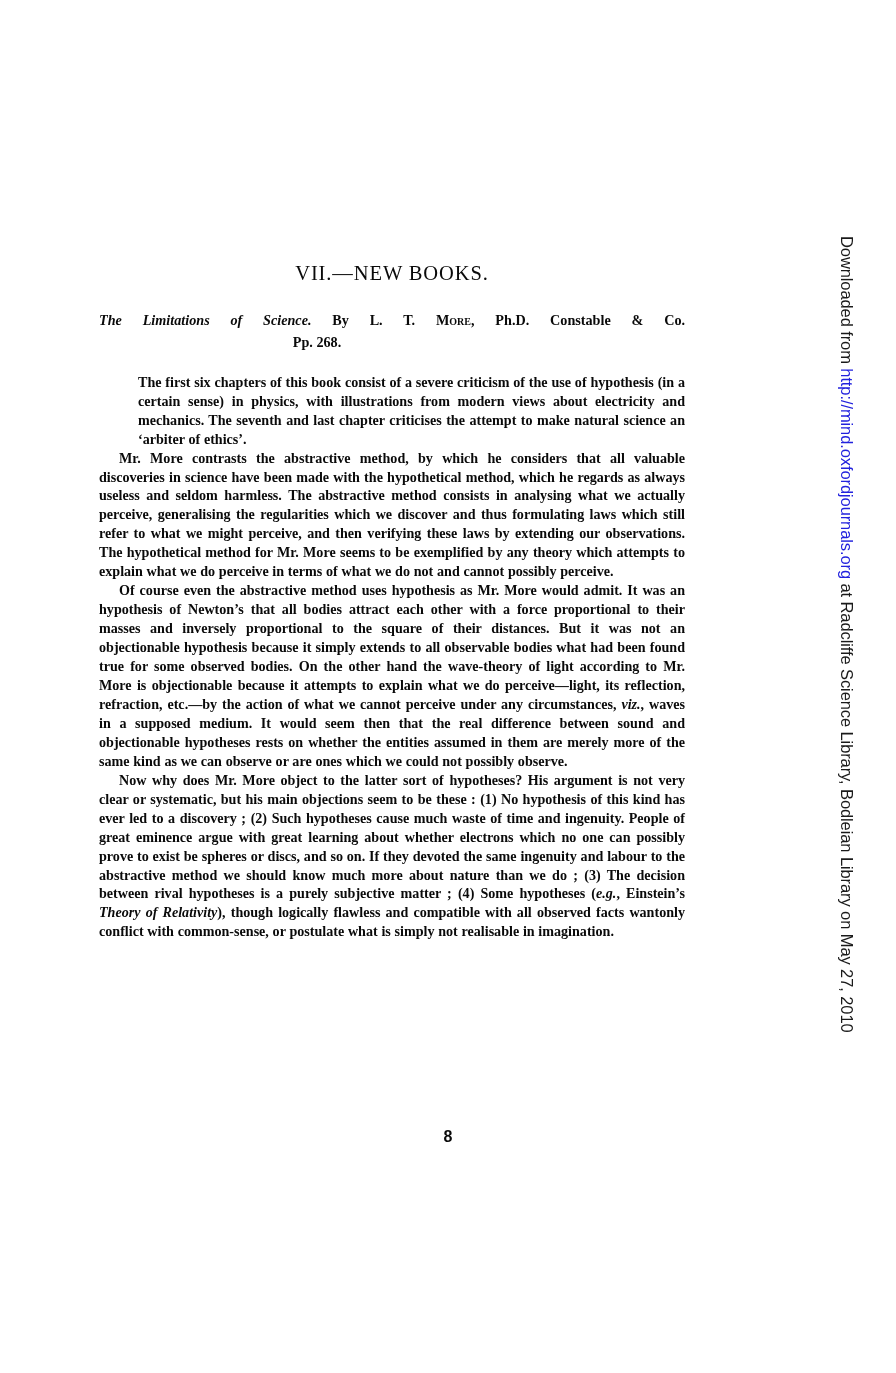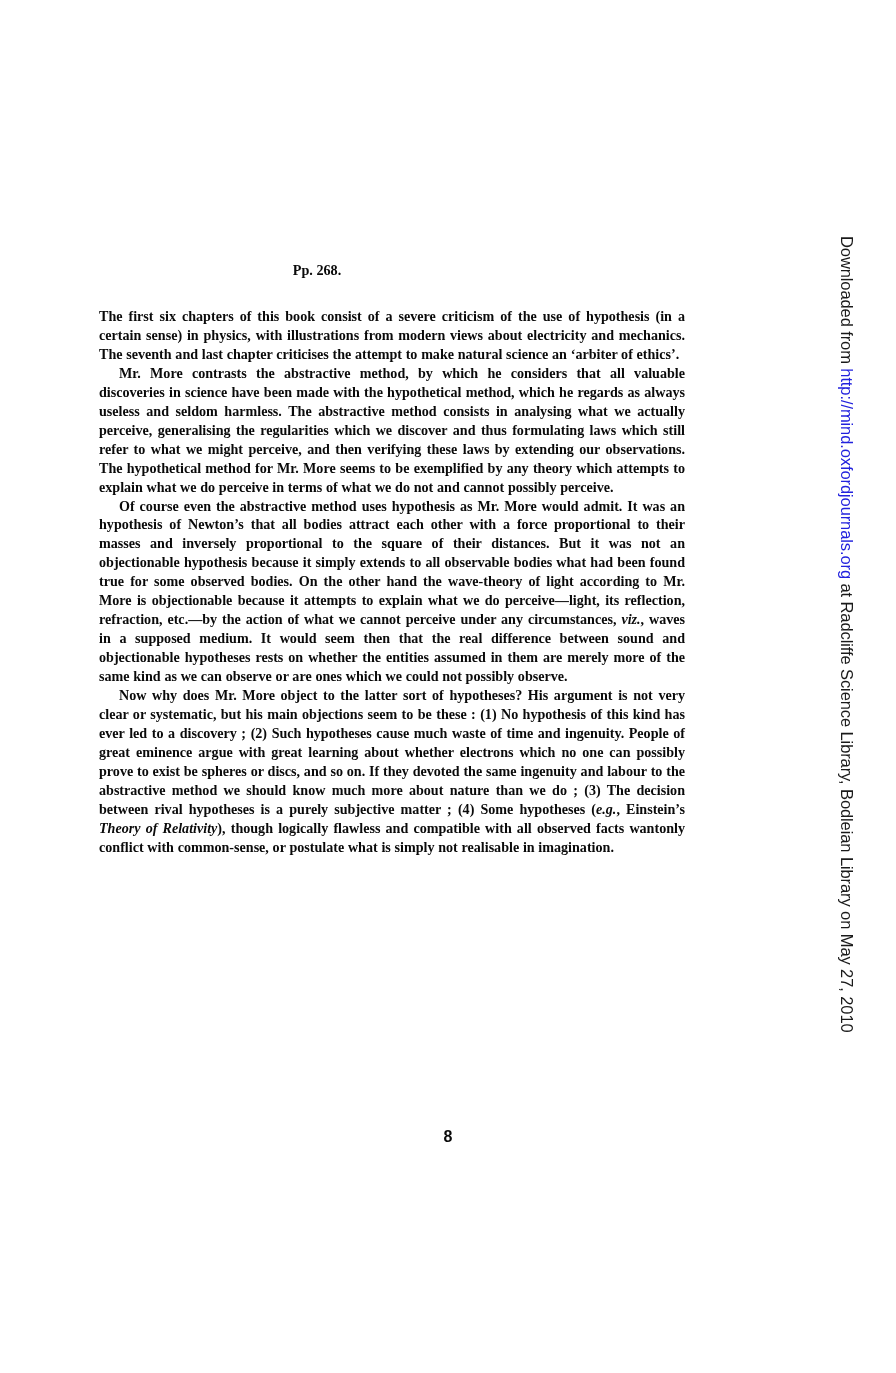--- a/index.html
+++ b/index.html
@@ -48,35 +48,35 @@
     font-weight: 700;
   }
   .bookline .smallcaps {
     font-variant: small-caps;
     font-weight: 700;
   }
   .bookline-2 {
     font-size: 14.2px;
     font-weight: 600;
     text-align: center;
-    margin: 0 0 28px 0;
+    margin: 0 0 22px 0;
     padding-right: 150px;
   }
 
   p.body {
     font-size: 14.1px;
     line-height: 1.345;
     margin: 0;
     text-align: justify;
     font-weight: 600;
     text-indent: 20px;
     hyphens: none;
     word-spacing: 0.2px;
   }
-  p.body.first { text-indent: 0; }
+  p.body.first { text-indent: 0; margin-left: 39px; }
   p.body em { }
 
   .folio {
     position: absolute;
     left: 0;
     top: 1128px;
     width: 100%;
     text-align: center;
     font-size: 16px;
     font-weight: 600;
@@ -101,21 +101,27 @@
     text-decoration: none;
   }
 </style>
 </head>
 <body>
 
 <div class="page" style="background: rgb(255, 255, 255); color: rgb(10, 10, 10);">
 
   <div class="column">
 
+    <h1 class="section-heading">VII.—NEW BOOKS.</h1>
 
+    <div class="bookline">
+      <span class="title-ital">The Limitations of Science.</span>
+      <span>By L. T. </span><span class="smallcaps">More</span><span>, Ph.D.</span>
+      <span>Constable &amp; Co.</span>
+    </div>
 
     <div class="bookline-2">Pp. 268.</div>
 
     <div id="body-host">
         <p class="body first"><span>The first six chapters of this book consist of a severe criticism of the use of hypothesis (in a certain sense) in physics, with illustrations from modern views about electricity and mechanics.  The seventh and last chapter criticises the attempt to make natural science an ‘arbiter of ethics’.</span></p>
         <p class="body"><span>Mr. More contrasts the abstractive method, by which he considers that all valuable discoveries in science have been made with the hypothetical method, which he regards as always useless and seldom harmless.  The abstractive method consists in analysing what we actually perceive, generalising the regularities which we discover and thus formulating laws which still refer to what we might perceive, and then verifying these laws by extending our observations.  The hypothetical method for Mr. More seems to be exemplified by any theory which attempts to explain what we do perceive in terms of what we do not and cannot possibly perceive.</span></p>
         <p class="body"><span>Of course even the abstractive method uses hypothesis as Mr. More would admit.  It was an hypothesis of Newton’s that all bodies attract each other with a force proportional to their masses and inversely proportional to the square of their distances.  But it was not an objectionable hypothesis because it simply extends to all observable bodies what had been found true for some observed bodies.  On the other hand the wave-theory of light according to Mr. More is objectionable because it attempts to explain what we do perceive—light, its reflection, refraction, etc.—by the action of what we cannot perceive under any circumstances, </span><em>viz.</em><span>, waves in a supposed medium.  It would seem then that the real difference between sound and objectionable hypotheses rests on whether the entities assumed in them are merely more of the same kind as we can observe or are ones which we could not possibly observe.</span></p>
         <p class="body"><span>Now why does Mr. More object to the latter sort of hypotheses?  His argument is not very clear or systematic, but his main objections seem to be these : (1) No hypothesis of this kind has ever led to a discovery ; (2) Such hypotheses cause much waste of time and ingenuity.  People of great eminence argue with great learning about whether electrons which no one can possibly prove to exist be spheres or discs, and so on.  If they devoted the same ingenuity and labour to the abstractive method we should know much more about nature than we do ; (3) The decision between rival hypotheses is a purely subjective matter ; (4) Some hypotheses (</span><em>e.g.</em><span>, Einstein’s </span><em>Theory of Relativity</em><span>), though logically flawless and compatible with all observed facts wantonly conflict with common-sense, or postulate what is simply not realisable in imagination.</span></p>
       </div>
 

